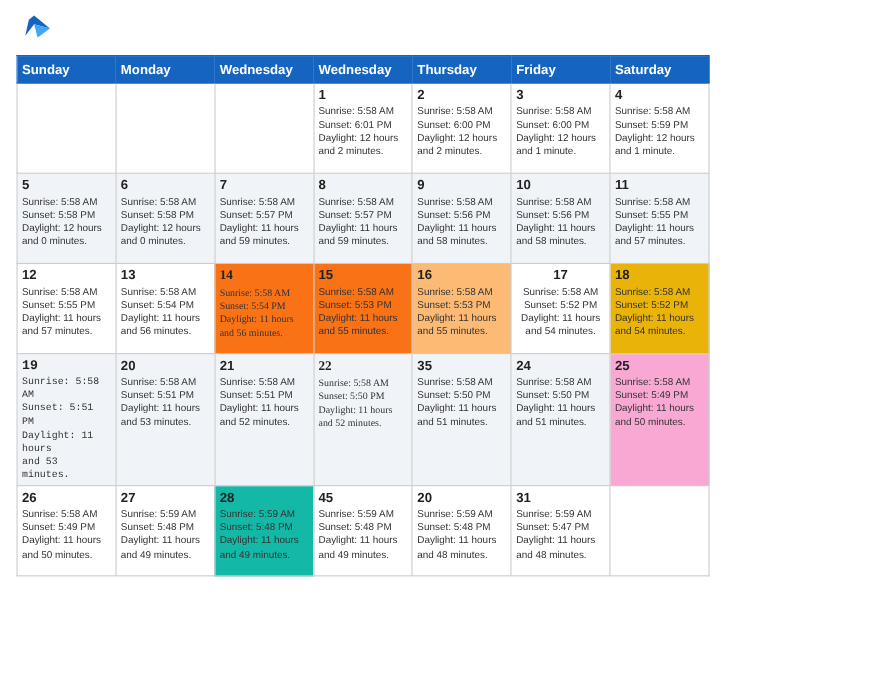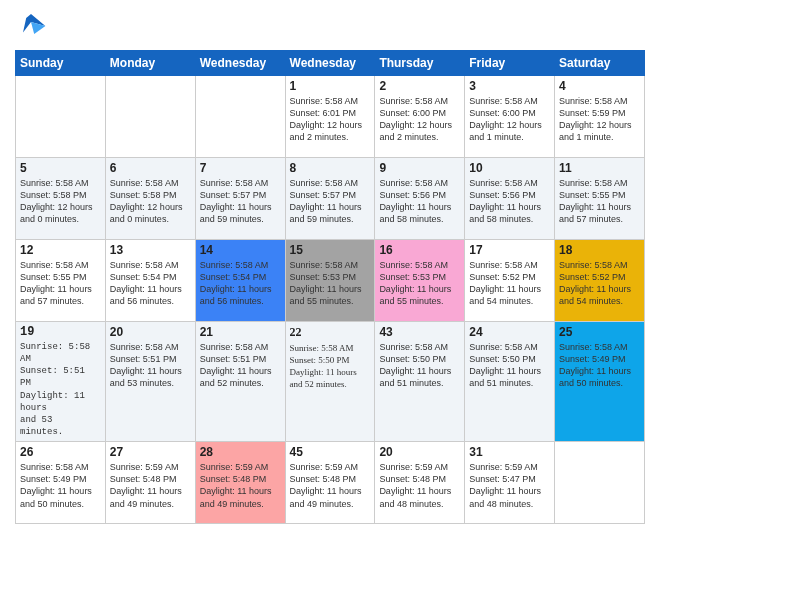--- a/index.html
+++ b/index.html
@@ -215,42 +215,42 @@
 Daylight: 11 hours
 and 57 minutes.</div>
           </td>
           <td style="background: rgb(255, 255, 255);">
             <span class="day-number">13</span>
             <div class="day-info" style="white-space: pre-line;">Sunrise: 5:58 AM
 Sunset: 5:54 PM
 Daylight: 11 hours
 and 56 minutes.</div>
           </td>
-          <td style="background: #3b82f6;">
+          <td style="background: #f97316; font-family: Liberation Serif, serif;">
             <span class="day-number">14</span>
             <div class="day-info" style="white-space: pre-line;">Sunrise: 5:58 AM
 Sunset: 5:54 PM
 Daylight: 11 hours
 and 56 minutes.</div>
           </td>
-          <td style="background: #a3a3a3;">
+          <td style="background: #f97316;">
             <span class="day-number">15</span>
             <div class="day-info" style="white-space: pre-line;">Sunrise: 5:58 AM
 Sunset: 5:53 PM
 Daylight: 11 hours
 and 55 minutes.</div>
           </td>
-          <td style="background: #f9a8d4;">
+          <td style="background: #fdba74;">
             <span class="day-number">16</span>
             <div class="day-info" style="white-space: pre-line;">Sunrise: 5:58 AM
 Sunset: 5:53 PM
 Daylight: 11 hours
 and 55 minutes.</div>
           </td>
-          <td style="background: rgb(255, 255, 255);">
+          <td style="background: rgb(255, 255, 255); text-align: center;">
             <span class="day-number">17</span>
             <div class="day-info" style="white-space: pre-line;">Sunrise: 5:58 AM
 Sunset: 5:52 PM
 Daylight: 11 hours
 and 54 minutes.</div>
           </td>
           <td style="background: #eab308;">
             <span class="day-number">18</span>
             <div class="day-info" style="white-space: pre-line;">Sunrise: 5:58 AM
 Sunset: 5:52 PM
@@ -281,34 +281,34 @@
 and 52 minutes.</div>
           </td>
           <td style="background: rgb(240, 244, 248); font-family: Liberation Serif, serif;">
             <span class="day-number">22</span>
             <div class="day-info" style="white-space: pre-line;">Sunrise: 5:58 AM
 Sunset: 5:50 PM
 Daylight: 11 hours
 and 52 minutes.</div>
           </td>
           <td style="background: rgb(240, 244, 248);">
-            <span class="day-number">43</span>
+            <span class="day-number">35</span>
             <div class="day-info" style="white-space: pre-line;">Sunrise: 5:58 AM
 Sunset: 5:50 PM
 Daylight: 11 hours
 and 51 minutes.</div>
           </td>
           <td style="background: rgb(240, 244, 248);">
             <span class="day-number">24</span>
             <div class="day-info" style="white-space: pre-line;">Sunrise: 5:58 AM
 Sunset: 5:50 PM
 Daylight: 11 hours
 and 51 minutes.</div>
           </td>
-          <td style="background: #0ea5e9;">
+          <td style="background: #f9a8d4;">
             <span class="day-number">25</span>
             <div class="day-info" style="white-space: pre-line;">Sunrise: 5:58 AM
 Sunset: 5:49 PM
 Daylight: 11 hours
 and 50 minutes.</div>
           </td>
         </tr>
         <tr>
           <td style="background: rgb(255, 255, 255);">
             <span class="day-number">26</span>
@@ -317,21 +317,21 @@
 Daylight: 11 hours
 and 50 minutes.</div>
           </td>
           <td style="background: rgb(255, 255, 255);">
             <span class="day-number">27</span>
             <div class="day-info" style="white-space: pre-line;">Sunrise: 5:59 AM
 Sunset: 5:48 PM
 Daylight: 11 hours
 and 49 minutes.</div>
           </td>
-          <td style="background: #fca5a5; margin-left: 40px;">
+          <td style="background: #14b8a6; margin-left: 40px;">
             <span class="day-number">28</span>
             <div class="day-info" style="white-space: pre-line;">Sunrise: 5:59 AM
 Sunset: 5:48 PM
 Daylight: 11 hours
 and 49 minutes.</div>
           </td>
           <td style="background: rgb(255, 255, 255);">
             <span class="day-number">45</span>
             <div class="day-info" style="white-space: pre-line;">Sunrise: 5:59 AM
 Sunset: 5:48 PM

